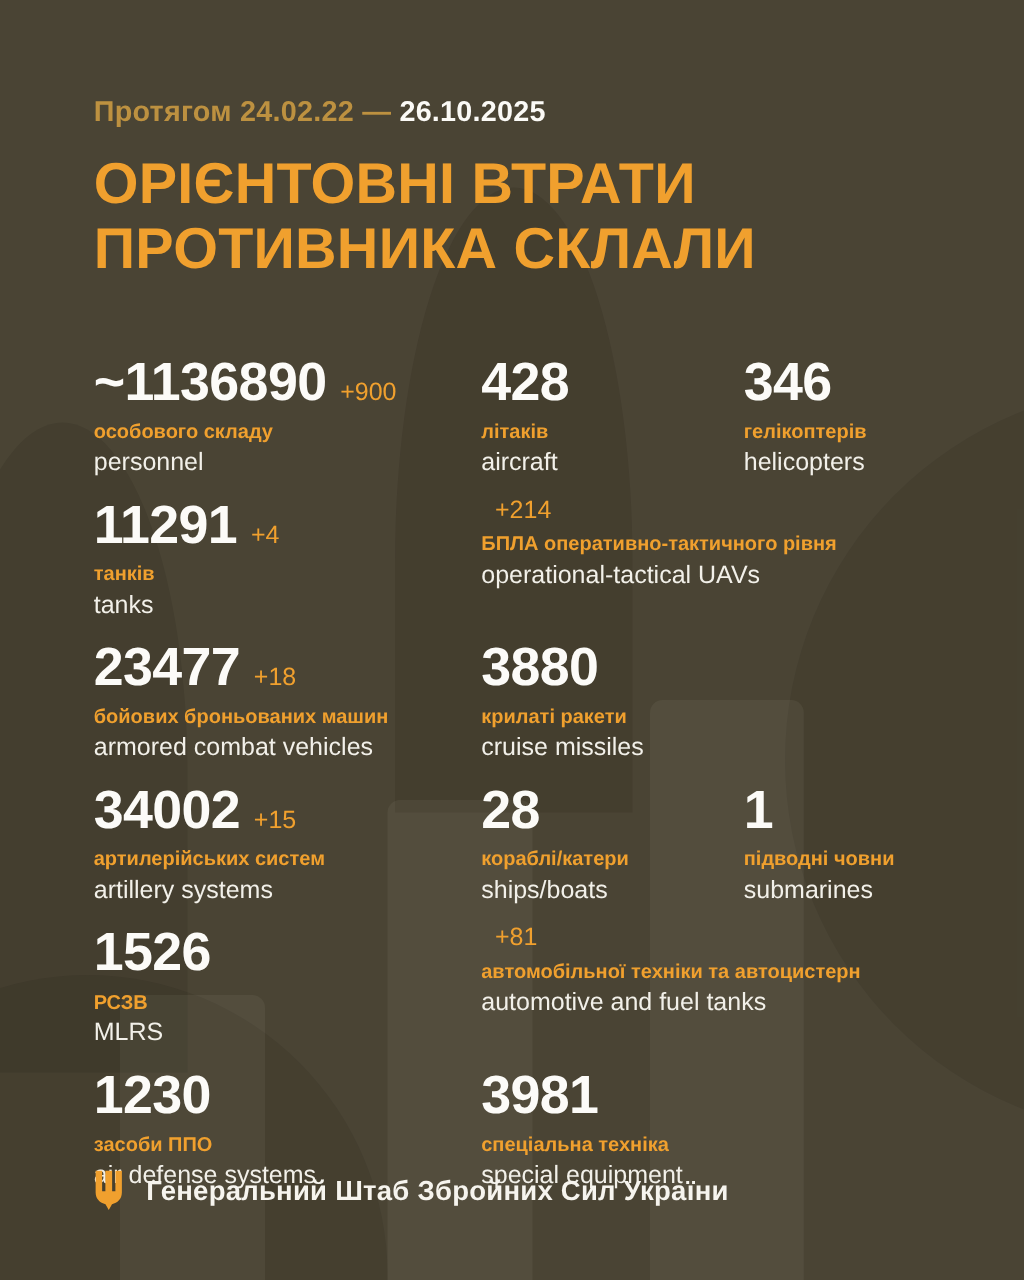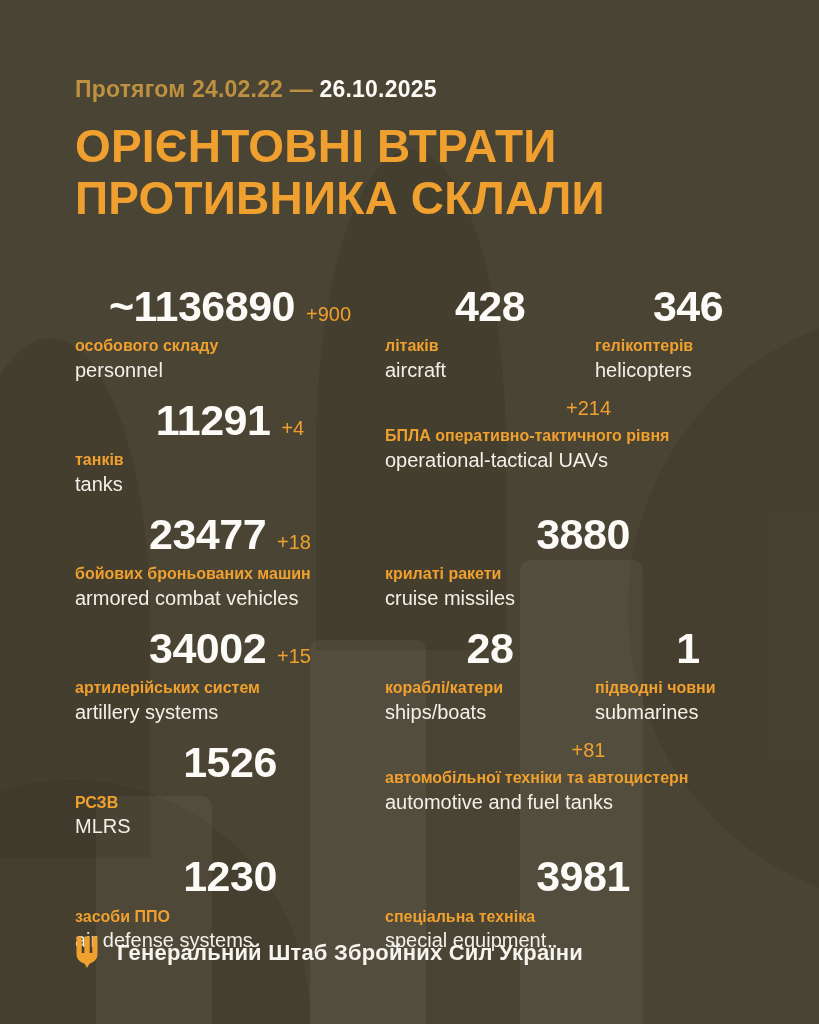--- a/index.html
+++ b/index.html
@@ -61,21 +61,21 @@
     display: grid;
     grid-template-columns: 310px 210px 1fr;
     row-gap: 14px;
   }
   .cell { min-height: 100px; }
   .c1 { grid-column: 1; }
   .c2 { grid-column: 2; }
   .c3 { grid-column: 3; }
   .c23 { grid-column: 2 / span 2; }
 
-  .num-row { display: flex; align-items: baseline; justify-content: center; }
+  .num-row { display: flex; align-items: baseline; }
   .num {
     font-size: 43px;
     font-weight: 700;
     letter-spacing: -0.5px;
     color: #fcfbf8;
     line-height: 1.1;
   }
   .delta {
     font-size: 20px;
     font-weight: 400;

